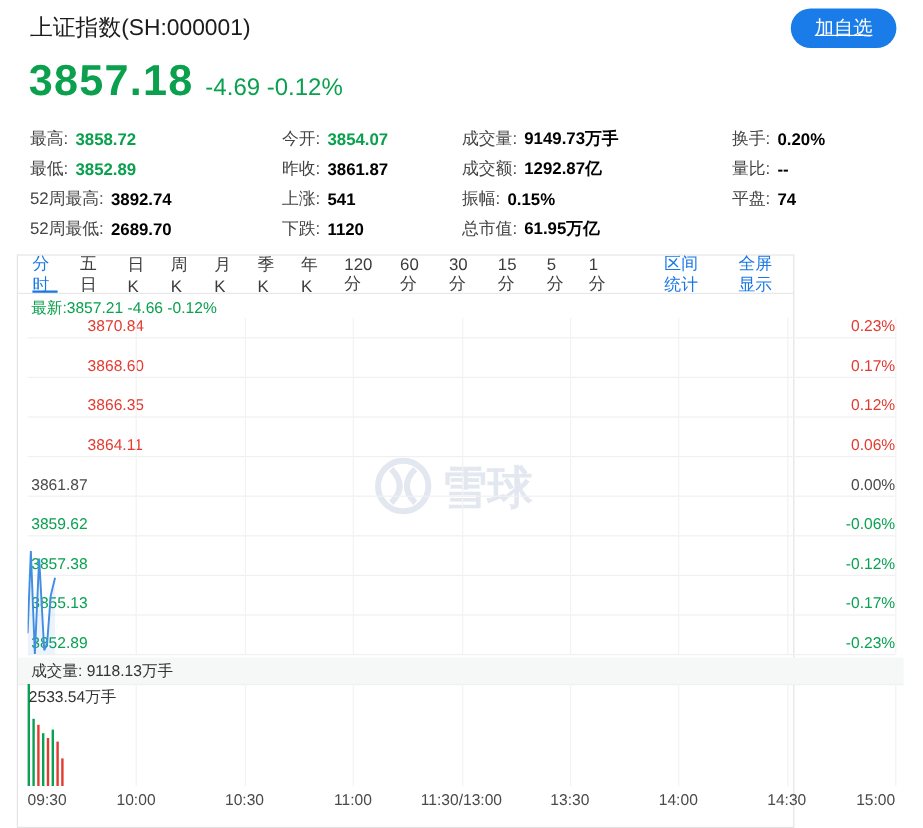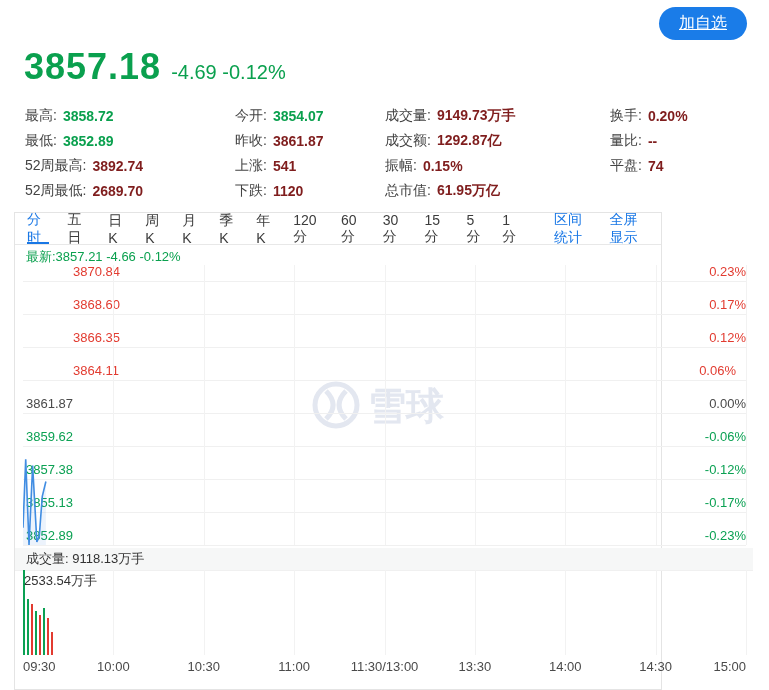--- a/index.html
+++ b/index.html
@@ -17,31 +17,31 @@
   .chg { font-size:20px; color:#0aa04e; margin-left:10px; }
 
   .meta { position:absolute; right:24px; top:52px; text-align:right; font-size:13px;
           color:#8f8f8f; line-height:20px; }
 
   .stats { position:absolute; left:25px; top:103px; width:730px; display:grid;
            grid-template-columns:210px 150px 225px 135px; grid-template-rows:repeat(4,25px);
            grid-auto-flow:column; font-size:14px; color:#333; }
   .stat-cell { display:flex; align-items:center; white-space:nowrap; }
   .stat-label { color:#444; margin-right:6px; }
-  .stat-value { font-weight:bold; color:#7f1d1d; }
+  .stat-value { font-weight:bold; color:#000000; }
   .stat-value.green { color:#0aa04e; }
 
   .chart-widget { position:absolute; left:14px; top:212px; width:648px; height:478px;
                   border:1px solid #e4e4e4; background:#fff; }
   .tabbar { height:32px; border-bottom:1px solid #e8e8e8; display:flex; align-items:stretch;
             padding:0 12px; font-size:14px; color:#3c3c3c; }
   .tab { display:flex; align-items:center; margin-right:19px; cursor:pointer; }
   .tab.active { color:#1977e5; box-shadow:inset 0 -2px 0 #1977e5; }
   .tab-links { margin-left:auto; display:flex; align-items:center; }
-  .tab-link { color:#1977e5; margin-left:16px; cursor:pointer; }
+  .tab-link { color:#1977e5; margin-left:28px; cursor:pointer; }
 
   .chart-body { position:relative; width:738px; height:444px; }
   .latest { position:absolute; left:11px; top:3px; font-size:13px; color:#0aa04e; }
 
   .hgrid { position:absolute; height:1px; background:#f0f0f0; }
   .vgrid { position:absolute; width:1px; background:#f2f2f2; }
   .ylab  { position:absolute; font-size:13px; line-height:14px; }
   .ylab.right { text-align:right; }
   .c-red { color:#e23b30;margin-left:47px; } .c-green { color:#0ba153; } .c-flat { color:#4a4a4a; }
 
@@ -56,20 +56,21 @@
   .vol-bar { position:absolute; width:2px; z-index:2; }
   .vol-topline { position:absolute; left:0; top:325px; width:738px; height:1px; background:#f0f0f0; }
 
   .tlab { position:absolute; top:414px; font-size:13px; color:#4a4a4a; white-space:nowrap; }
 </style>
 </head>
 <body>
 
 <div class="page">
 
+  <div class="title">上证指数(SH:000001)</div>
   <button class="add-btn">加自选</button>
 
   <div class="price-row">
     <span class="price">3857.18</span>
     <span class="chg">
       <span>-4.69</span>
       <span>-0.12%</span>
     </span>
   </div>
 
@@ -175,21 +176,21 @@
         <div class="ylab c-red" style="left: 11px; top: 20px;">3870.84</div>
         <div class="ylab right c-red" style="right: 7px; top: 20px; width: 60px;">0.23%</div>
         <div class="hgrid" style="left: 8px; top: 69px; width: 723px;"></div>
         <div class="ylab c-red" style="left: 11px; top: 53px;">3868.60</div>
         <div class="ylab right c-red" style="right: 7px; top: 53px; width: 60px;">0.17%</div>
         <div class="hgrid" style="left: 8px; top: 102px; width: 723px;"></div>
         <div class="ylab c-red" style="left: 11px; top: 86px;">3866.35</div>
         <div class="ylab right c-red" style="right: 7px; top: 86px; width: 60px;">0.12%</div>
         <div class="hgrid" style="left: 8px; top: 135px; width: 723px;"></div>
         <div class="ylab c-red" style="left: 11px; top: 119px;">3864.11</div>
-        <div class="ylab right c-red" style="right: 17px; top: 119px; width: 60px;">0.06%</div>
+        <div class="ylab right c-red" style="right: 7px; top: 119px; width: 60px;">0.06%</div>
         <div class="hgrid" style="left: 8px; top: 168px; width: 723px;"></div>
         <div class="ylab c-flat" style="left: 11px; top: 152px;">3861.87</div>
         <div class="ylab right c-flat" style="right: 7px; top: 152px; width: 60px;">0.00%</div>
         <div class="hgrid" style="left: 8px; top: 201px; width: 723px;"></div>
         <div class="ylab c-green" style="left: 11px; top: 185px;">3859.62</div>
         <div class="ylab right c-green" style="right: 7px; top: 185px; width: 60px;">-0.06%</div>
         <div class="hgrid" style="left: 8px; top: 234px; width: 723px;"></div>
         <div class="ylab c-green" style="left: 11px; top: 218px;">3857.38</div>
         <div class="ylab right c-green" style="right: 7px; top: 218px; width: 60px;">-0.12%</div>
         <div class="hgrid" style="left: 8px; top: 267px; width: 723px;"></div>

